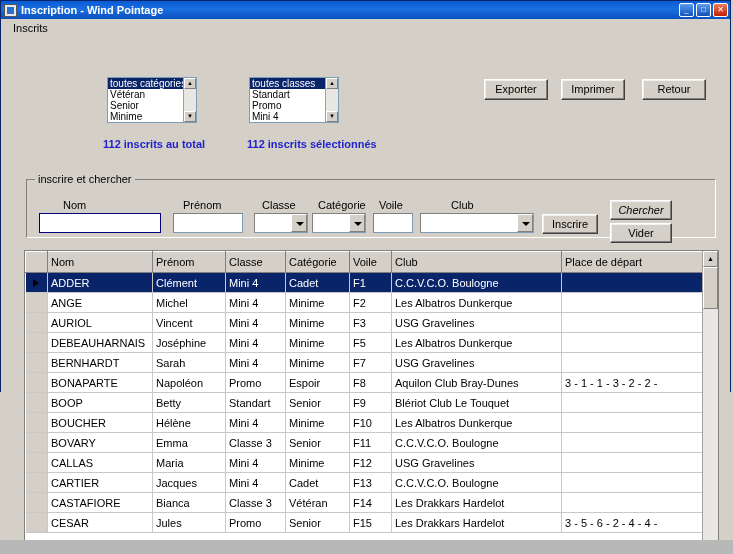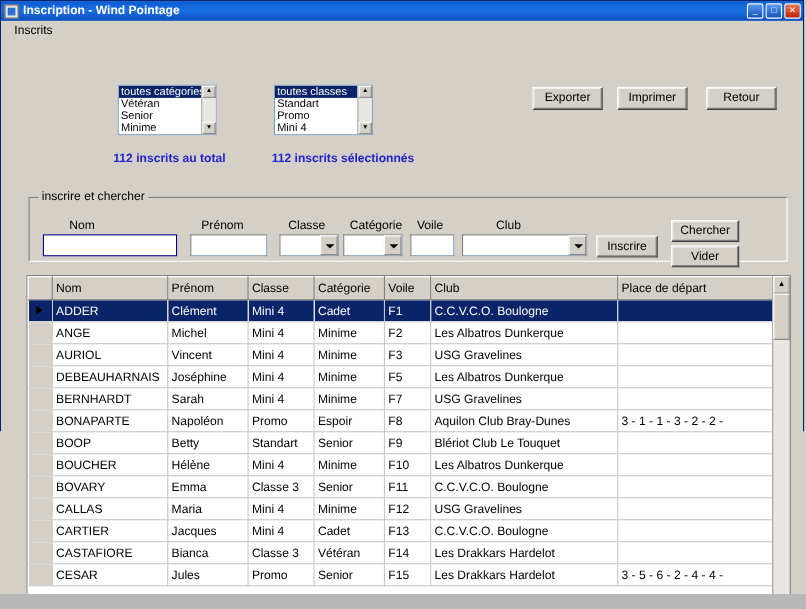--- a/index.html
+++ b/index.html
@@ -424,21 +424,21 @@
       </div>
 
       <div class="textinput" style="left:372px; top:176px; width:40px;"></div>
 
       <div class="combo" style="left:419px; top:176px; width:114px;">
         <div class="cval"></div>
         <div class="carrow"></div>
       </div>
 
       <div class="btn" style="left:541px; top:177px; width:56px; height:20px;">Inscrire</div>
-      <div class="btn" style="left:609px; top:163px; width:62px; height:20px;">Chercher</div>
+      <div class="btn" style="left:609px; top:163px; width:62px; height:20px;font-style:italic;">Chercher</div>
       <div class="btn" style="left:609px; top:186px; width:62px; height:20px;">Vider</div>
 
       <div class="grid">
         <div class="grid-filler"></div>
         <table class="dg">
           <colgroup>
             <col style="width:22px">
             <col style="width:105px">
             <col style="width:73px">
             <col style="width:60px">

